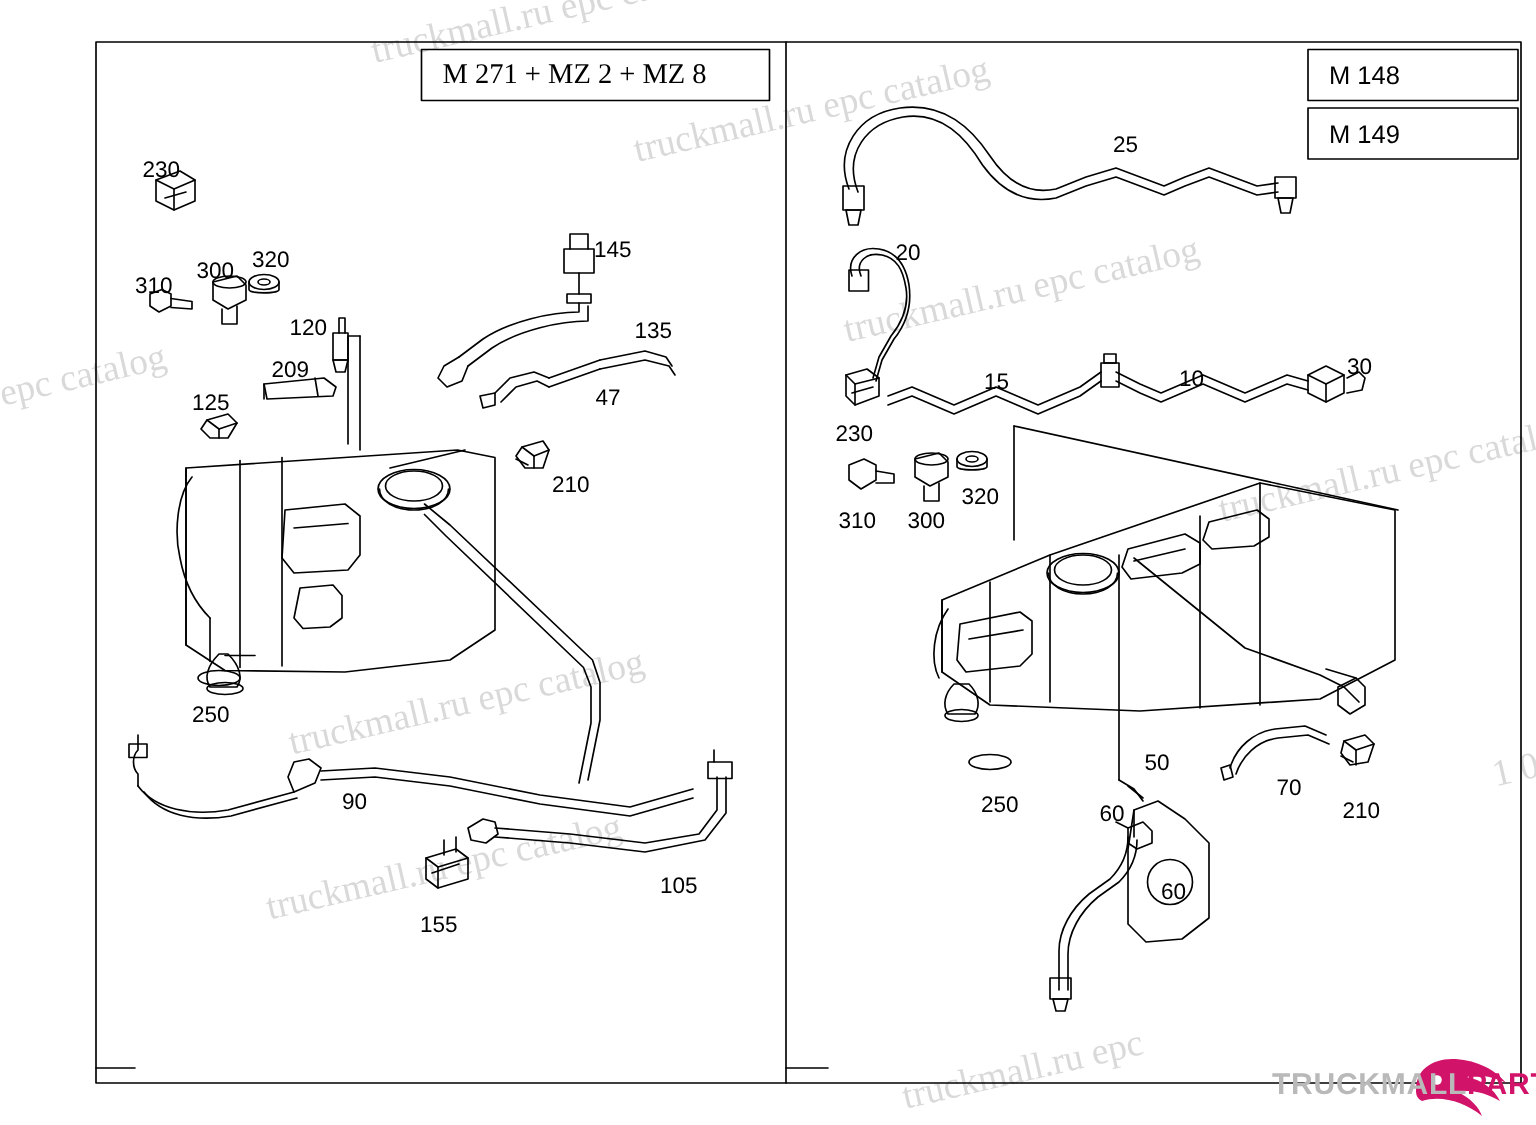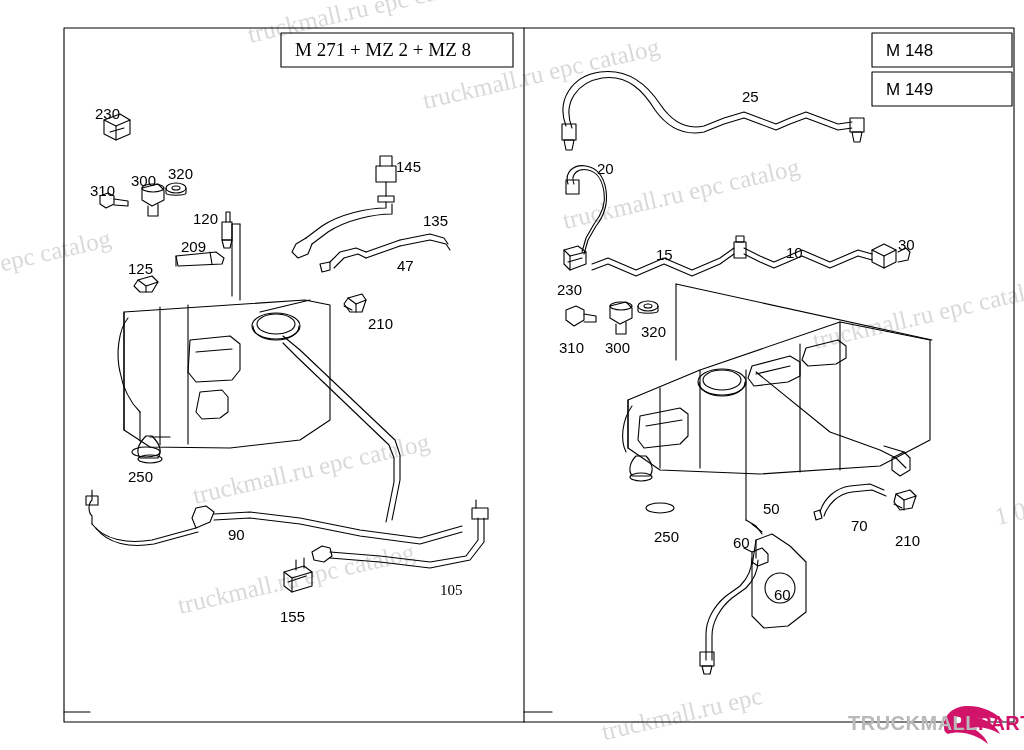--- a/index.html
+++ b/index.html
@@ -372,21 +372,21 @@
       <div class="lbl" style="left: 168px; top: 165px;">320</div>
       <div class="lbl" style="left: 396px; top: 158px;">145</div>
       <div class="lbl" style="left: 193px; top: 210px;">120</div>
       <div class="lbl" style="left: 423px; top: 212px;">135</div>
       <div class="lbl" style="left: 181px; top: 238px;">209</div>
       <div class="lbl" style="left: 397px; top: 257px;">47</div>
       <div class="lbl" style="left: 128px; top: 260px;">125</div>
       <div class="lbl" style="left: 368px; top: 315px;">210</div>
       <div class="lbl" style="left: 128px; top: 468px;">250</div>
       <div class="lbl" style="left: 228px; top: 526px;">90</div>
-      <div class="lbl" style="left: 440px; top: 582px; font-family: Liberation Serif, serif;">105</div>
+      <div class="lbl" style="left: 440px; top: 582px;">105</div>
       <div class="lbl" style="left: 280px; top: 608px;">155</div>
     </div>
   <div id="callout-layer-right">
       <div class="lbl" style="left: 742px; top: 88px;">25</div>
       <div class="lbl" style="left: 597px; top: 160px;">20</div>
       <div class="lbl" style="left: 656px; top: 246px;">15</div>
       <div class="lbl" style="left: 786px; top: 244px;">10</div>
       <div class="lbl" style="left: 898px; top: 236px;">30</div>
       <div class="lbl" style="left: 557px; top: 281px;">230</div>
       <div class="lbl" style="left: 559px; top: 339px;">310</div>

